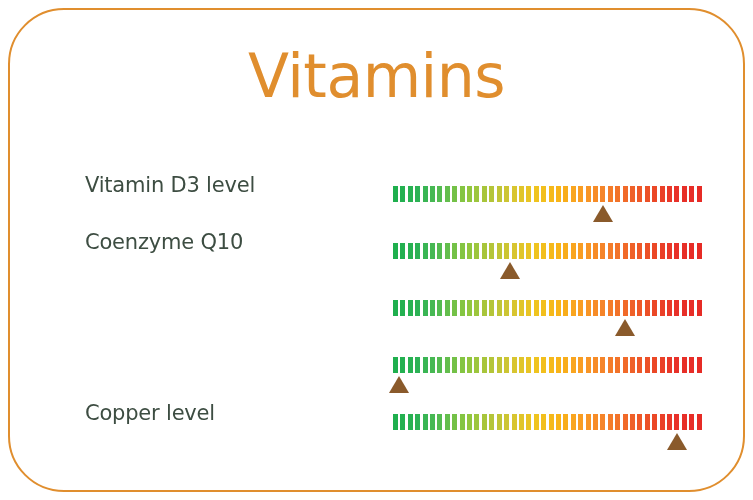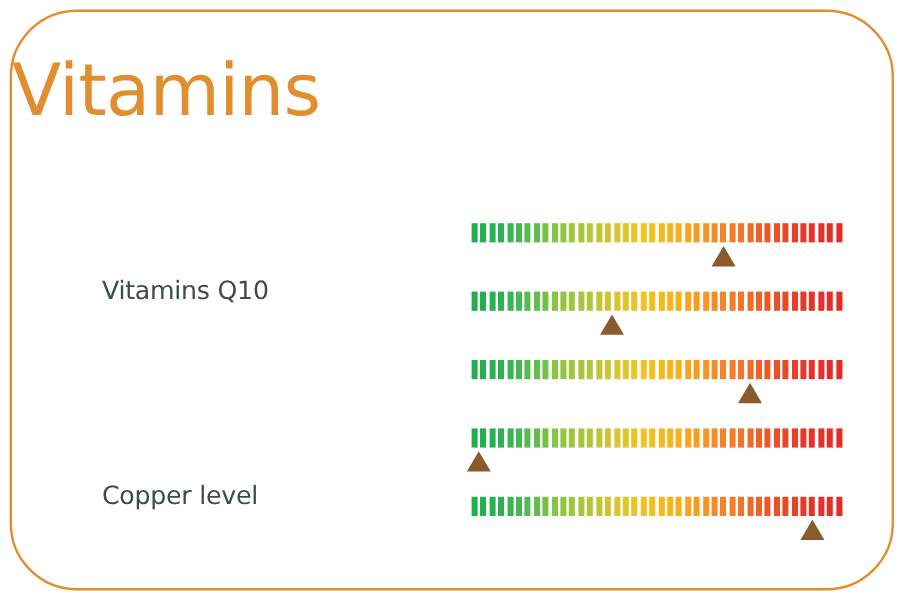--- a/index.html
+++ b/index.html
@@ -25,21 +25,21 @@
     border: 2px solid #E08E2E;
     border-radius: 56px;
     background: #ffffff;
   }
 
   #title {
     position: absolute;
     left: 0;
     top: 36px;
     width: 100%;
-    text-align: left;
+    text-align: center;
     font-size: 60px;
     font-weight: 400;
     letter-spacing: -0.5px;
     color: #E08E2E;
     font-family: "DejaVu Sans", sans-serif;
     line-height: 1;
     white-space: nowrap;
   }
 
   #rows {
@@ -104,20 +104,21 @@
 </head>
 <body>
 
 <div id="card">
 
   <div id="title">Vitamins</div>
 
   <div id="rows">
 
     <div class="row">
+      <div class="row-label">Vitamin D3 level</div>
       <div class="gauge">
         <div class="gauge-track">
             <div class="tick" style="background: rgb(31, 175, 78);"></div>
             <div class="tick" style="background: rgb(35, 176, 80);"></div>
             <div class="tick" style="background: rgb(40, 177, 82);"></div>
             <div class="tick" style="background: rgb(44, 178, 85);"></div>
             <div class="tick" style="background: rgb(57, 181, 84);"></div>
             <div class="tick" style="background: rgb(70, 184, 83);"></div>
             <div class="tick" style="background: rgb(84, 187, 81);"></div>
             <div class="tick" style="background: rgb(99, 190, 77);"></div>
@@ -154,21 +155,21 @@
             <div class="tick" style="background: rgb(232, 49, 42);"></div>
             <div class="tick" style="background: rgb(231, 47, 40);"></div>
             <div class="tick" style="background: rgb(231, 45, 39);"></div>
             <div class="tick" style="background: rgb(230, 43, 37);"></div>
           </div>
         <div class="marker" style="left: 68%;"></div>
       </div>
     </div>
 
     <div class="row">
-      <div class="row-label">Vitamins Q10</div>
+      <div class="row-label">Coenzyme Q10</div>
       <div class="gauge">
         <div class="gauge-track">
             <div class="tick" style="background: rgb(31, 175, 78);"></div>
             <div class="tick" style="background: rgb(35, 176, 80);"></div>
             <div class="tick" style="background: rgb(40, 177, 82);"></div>
             <div class="tick" style="background: rgb(44, 178, 85);"></div>
             <div class="tick" style="background: rgb(57, 181, 84);"></div>
             <div class="tick" style="background: rgb(70, 184, 83);"></div>
             <div class="tick" style="background: rgb(84, 187, 81);"></div>
             <div class="tick" style="background: rgb(99, 190, 77);"></div>

